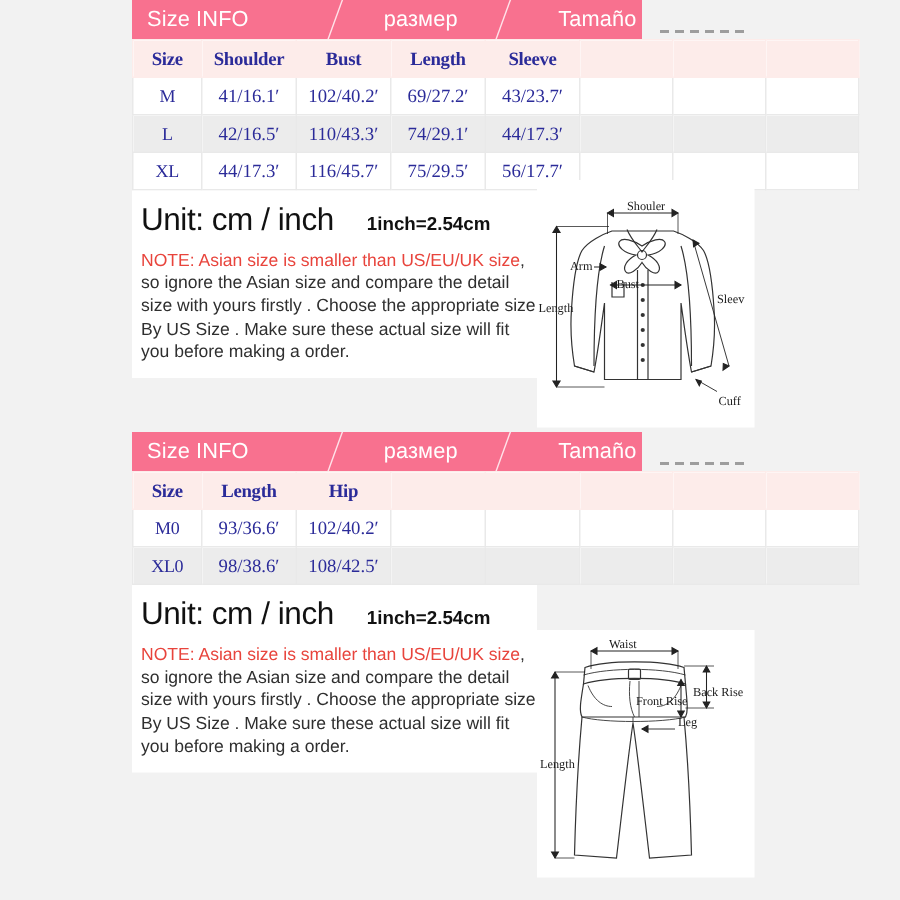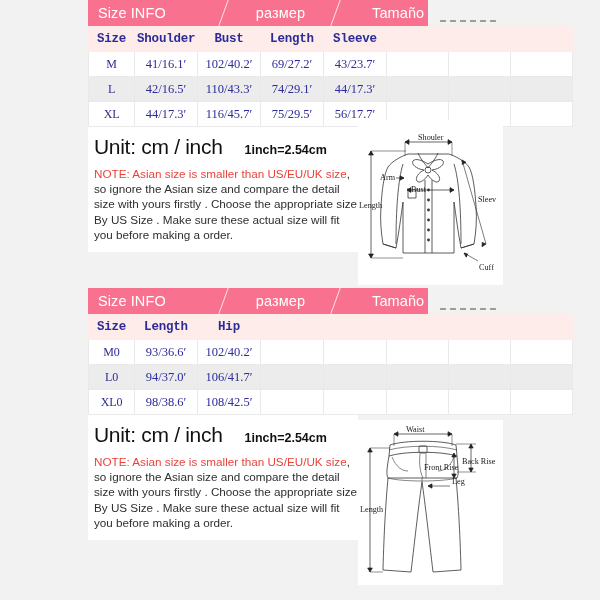--- a/index.html
+++ b/index.html
@@ -77,21 +77,21 @@
     color: #2b2b99;
     font-size: 12.5px;
     height: 24px;
     padding: 0 2px;
     text-align: center;
     white-space: nowrap;
     overflow: hidden;
   }
   .size-table thead th {
     background: #fdecea;
-    font-family: Liberation Mono, monospace;
+    font-family: Liberation Serif, serif;
     font-weight: bold;
     font-size: 12.5px;
     letter-spacing: -.2px;
     border-left-color: #fdecea;
     border-right-color: #fdecea;
     border-top-color: #fdecea;
     border-bottom-color: #fdecea;
   }
   .size-table tbody tr:nth-child(even) td { background: #ececec; }
   .size-table tbody tr:nth-child(odd)  td { background: #ffffff; }
@@ -331,30 +331,20 @@
         <td class="sz">M0</td>
         <td>93/36.6′</td>
         <td>102/40.2′</td>
         <td></td>
         <td></td>
         <td></td>
         <td></td>
         <td></td>
       </tr>
       <tr>
-        <td class="sz">L0</td>
-        <td>94/37.0′</td>
-        <td>106/41.7′</td>
-        <td></td>
-        <td></td>
-        <td></td>
-        <td></td>
-        <td></td>
-      </tr>
-      <tr>
         <td class="sz">XL0</td>
         <td>98/38.6′</td>
         <td>108/42.5′</td>
         <td></td>
         <td></td>
         <td></td>
         <td></td>
         <td></td>
       </tr>
     </tbody>

